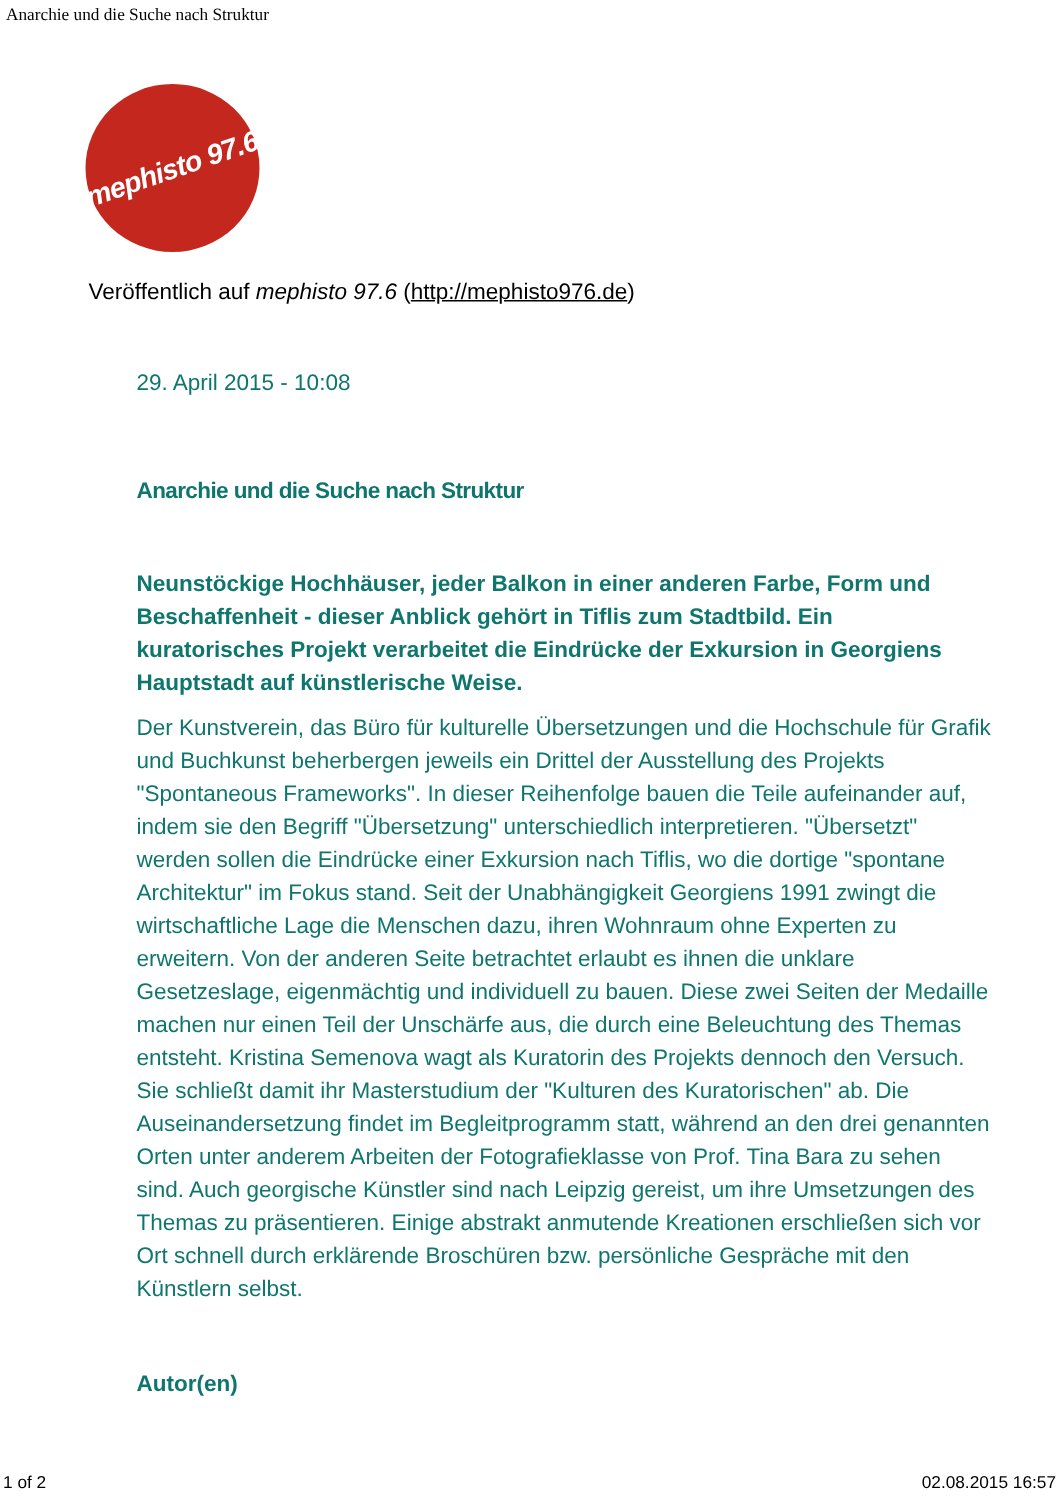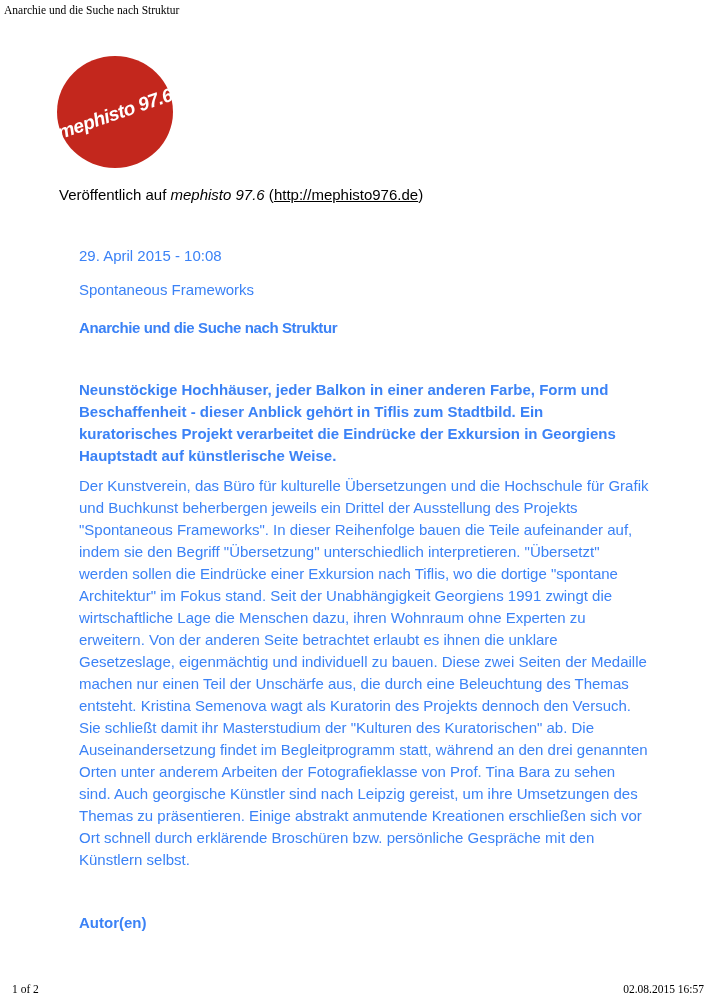--- a/index.html
+++ b/index.html
@@ -17,24 +17,24 @@
     position: absolute;
     top: 4px; left: 4px; right: 3px;
     display: flex;
     justify-content: space-between;
     font-family: "Liberation Serif", serif;
     font-size: 11.5px;
     color: #000;
   }
   .page-footer {
     position: absolute;
-    top: 983px; left: 12px; right: 3px;
+    top: 983px; left: 2px; right: 3px;
     display: flex;
     justify-content: space-between;
-    font-family: Liberation Serif, serif;
+    font-family: Liberation Sans, sans-serif;
     font-size: 11.5px;
     color: #000;
   }
   
   .logo {
     position: absolute;
     left: 57px; top: 56px;
     width: 116px; height: 112px;
     border-radius: 50%;
     background: #c3271d;
@@ -66,25 +66,25 @@
   }
   
   .content {
     position: absolute;
     left: 75px; top: 0;
     width: 570px;
     height: 1000px;
   }
   .content p, .content h1, .content h2 {
     position: absolute;
-    left: 4px;
+    left: 16px;
     margin: 0;
     font-size: 15px;
     line-height: 22px;
-    color: #3b82f6;
+    color: #0f766e;
   }
   .date   { top: 245px; }
   .series { top: 279px; }
   .title {
     top: 317px;
     font-size: 30px;
     line-height: 23px;
     font-weight: bold;
     letter-spacing: -0.4px;
     max-width: 545px;
@@ -112,21 +112,20 @@
 </div>
 
 <div class="logo">
   <span class="logo-text">mephisto 97.6</span>
 </div>
 
 <p class="pub-line"><span>Veröffentlich auf </span><em>mephisto 97.6</em><span> (</span><a class="site-link">http://mephisto976.de</a><span>)</span></p>
 
 <div class="content">
   <p class="date">29. April 2015 - 10:08</p>
-  <p class="series">Spontaneous Frameworks</p>
   <h1 class="title">Anarchie und die Suche nach Struktur</h1>
   <p class="teaser">Neunstöckige Hochhäuser, jeder Balkon in einer anderen Farbe, Form und Beschaffenheit - dieser Anblick gehört in Tiflis zum Stadtbild. Ein kuratorisches Projekt verarbeitet die Eindrücke der Exkursion in Georgiens Hauptstadt auf künstlerische Weise.</p>
   <p class="body-par-1">Der Kunstverein, das Büro für kulturelle Übersetzungen und die Hochschule für Grafik und Buchkunst beherbergen jeweils ein Drittel der Ausstellung des Projekts "Spontaneous Frameworks". In dieser Reihenfolge bauen die Teile aufeinander auf, indem sie den Begriff "Übersetzung" unterschiedlich interpretieren. "Übersetzt" werden sollen die Eindrücke einer Exkursion nach Tiflis, wo die dortige "spontane Architektur" im Fokus stand. Seit der Unabhängigkeit Georgiens 1991 zwingt die wirtschaftliche Lage die Menschen dazu, ihren Wohnraum ohne Experten zu erweitern. Von der anderen Seite betrachtet erlaubt es ihnen die unklare Gesetzeslage, eigenmächtig und individuell zu bauen. Diese zwei Seiten der Medaille machen nur einen Teil der Unschärfe aus, die durch eine Beleuchtung des Themas entsteht. Kristina Semenova wagt als Kuratorin des Projekts dennoch den Versuch. Sie schließt damit ihr Masterstudium der "Kulturen des Kuratorischen" ab. Die Auseinandersetzung findet im Begleitprogramm statt, während an den drei genannten Orten unter anderem Arbeiten der Fotografieklasse von Prof. Tina Bara zu sehen sind. Auch georgische Künstler sind nach Leipzig gereist, um ihre Umsetzungen des Themas zu präsentieren. Einige abstrakt anmutende Kreationen erschließen sich vor Ort schnell durch erklärende Broschüren bzw. persönliche Gespräche mit den Künstlern selbst.</p>
   <h2 class="authors">Autor(en)</h2>
 </div>
 
 <div class="page-footer">
   <span>1 of 2</span>
   <span>02.08.2015 16:57</span>
 </div>

